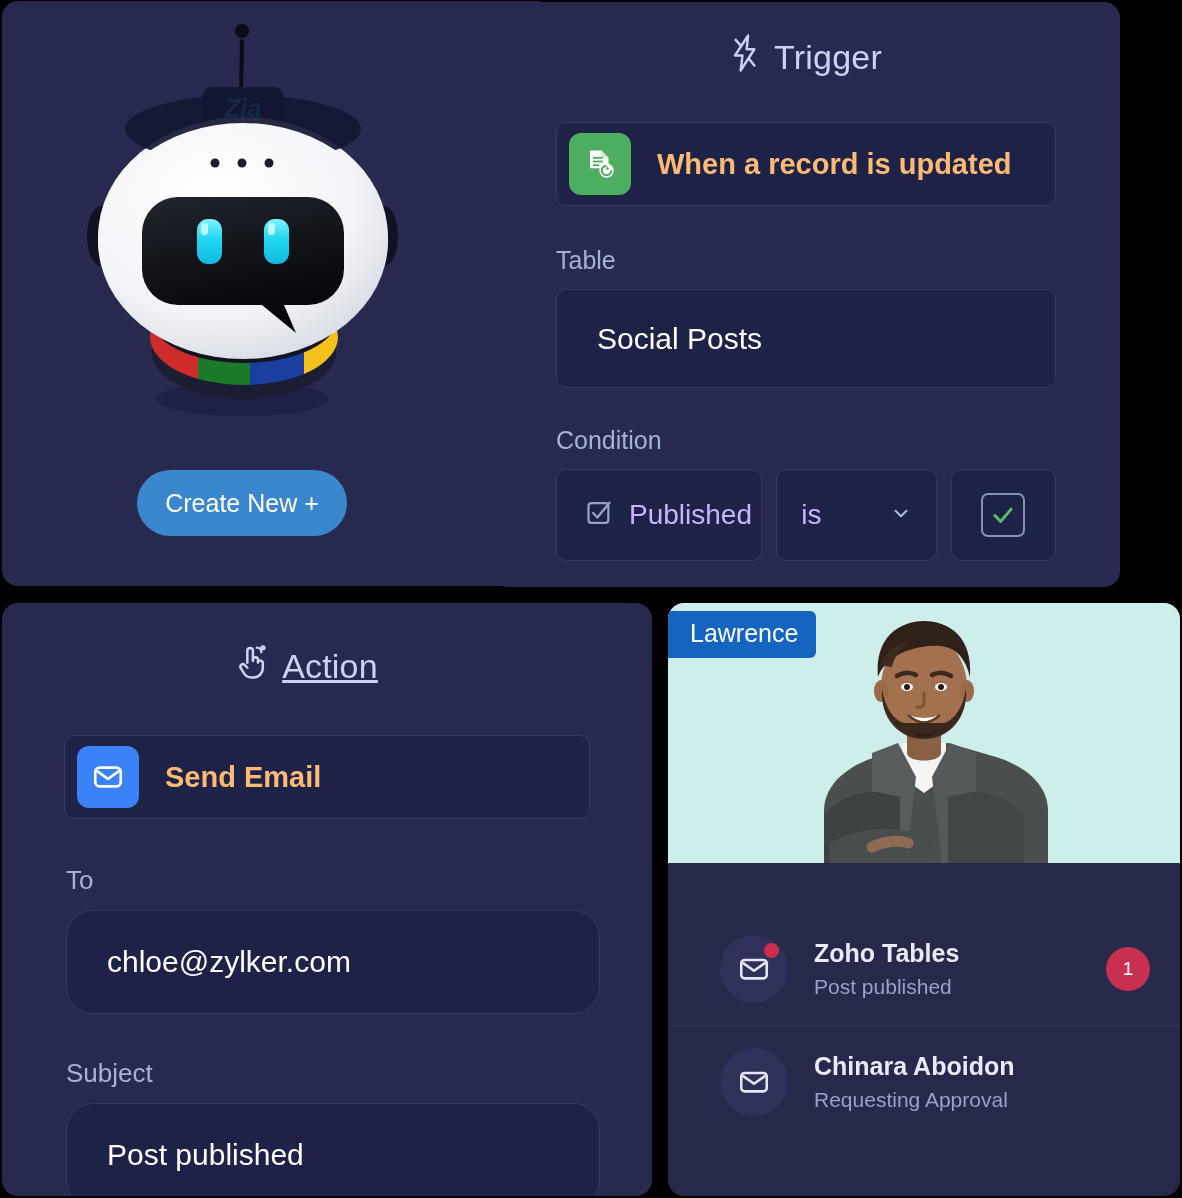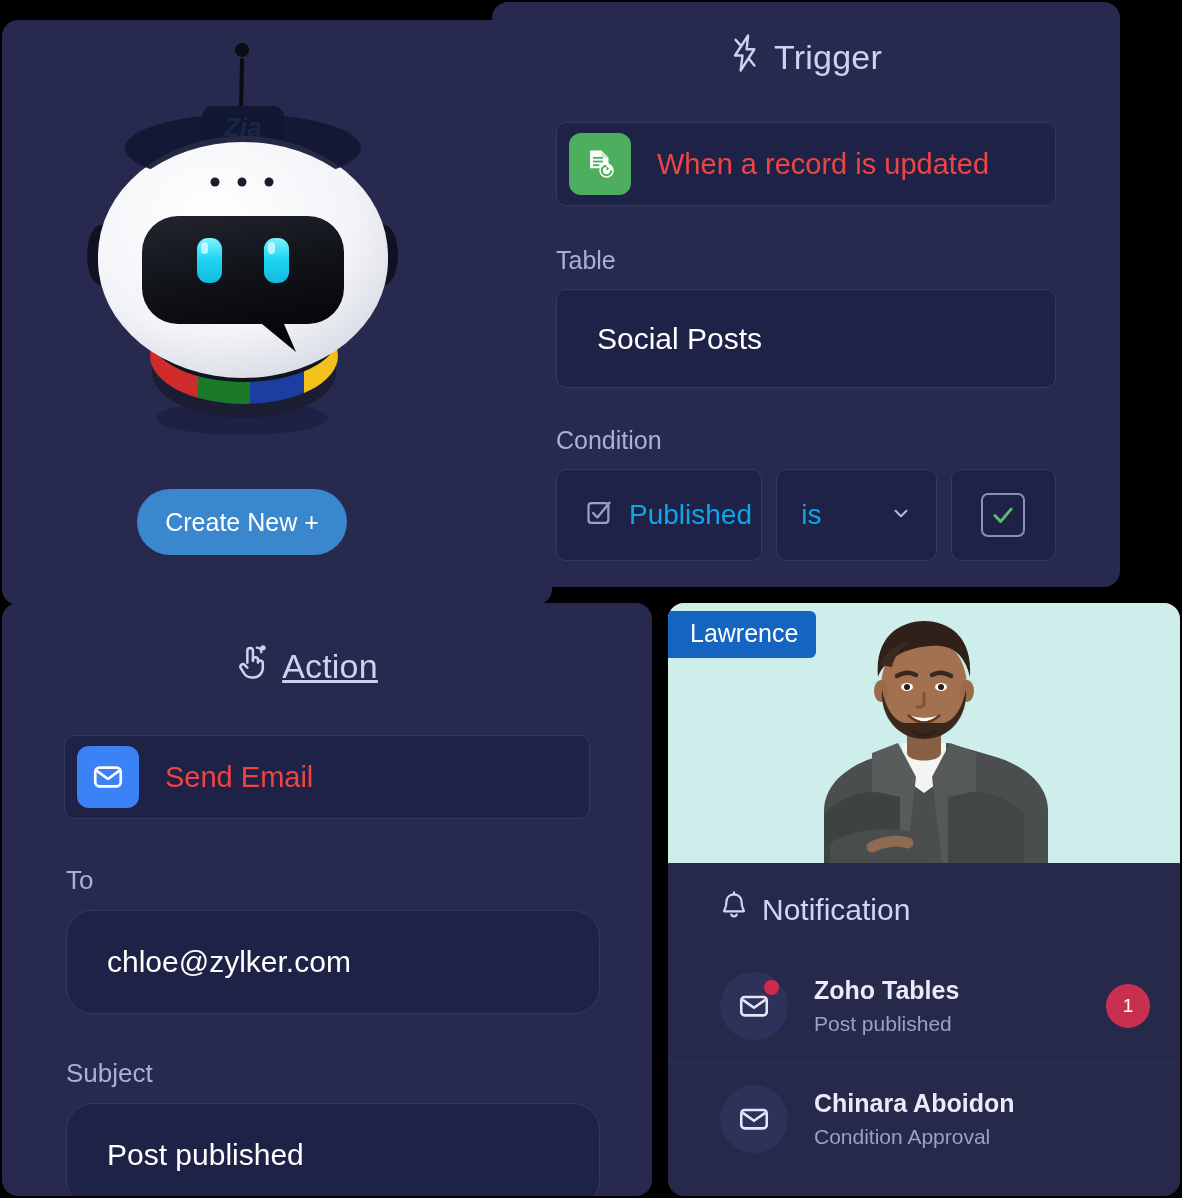--- a/index.html
+++ b/index.html
@@ -20,21 +20,21 @@
     background: #000000;
   }
 
   
   .panel {
     position: absolute;
     background: #272a4e;
     border-radius: 16px;
     overflow: hidden;
   }
-  #panel-zia      { left: 2px;   top: 20px;   width: 550px; height: 585px; }
+  #panel-zia      { left: 2px;   top: 1px;   width: 550px; height: 585px; }
   #panel-trigger  { left: 492px; top: 2px;   width: 628px; height: 585px; }
   #panel-action   { left: 2px;   top: 603px; width: 650px; height: 593px; }
   #panel-notif    { left: 668px; top: 603px; width: 512px; height: 593px; background:#262949; }
 
   
   .section-head {
     display: flex;
     align-items: center;
     justify-content: center;
     gap: 14px;
@@ -64,23 +64,24 @@
   }
   .chip-icon {
     width: 62px; height: 62px;
     border-radius: 12px;
     display: flex; align-items: center; justify-content: center;
     flex: 0 0 auto;
   }
   .chip-icon.green { background: #4cae5e; }
   .chip-icon.blue  { background: #3b82f6; }
   .chip-text {
-    color: #ef4444;
+    color: #fdba74;
     font-size: 29px;
     margin-left: 26px;
+    font-weight: bold;
   }
   .value-box {
     margin: 0 64px;
     background: #1e2246;
     border: 1px solid #343963;
     border-radius: 10px;
     height: 99px;
     display: flex;
     align-items: center;
     padding-left: 40px;
@@ -100,21 +101,21 @@
     border-radius: 10px;
     height: 92px;
     display: flex;
     align-items: center;
     box-sizing: border-box;
     gap: 21px;
   }
   .cond-field { width: 238px; padding-left: 28px; gap: 16px; }
   .cond-op    { width: 180px; padding: 0 24px; justify-content: space-between; }
   .cond-val   { width: 124px; justify-content: center; }
-  .cond-txt   { color: #0ea5e9; font-size: 28px; }
+  .cond-txt   { color: #c4b5fd; font-size: 28px; }
   .tickbox {
     width: 40px; height: 40px;
     border: 2px solid #8a90b8;
     border-radius: 7px;
     display: flex; align-items: center; justify-content: center;
   }
 
   
   #panel-action .head-wrap { margin-top: 40px; }
   #panel-action .field-label { margin-left: 64px; font-size: 26px; }
@@ -425,31 +426,20 @@
 
           <path d="M-42 86 c-2 28 16 50 42 50 c26 0 44 -22 42 -50
                    c-4 24 -16 34 -24 34 h-36 c-8 0 -20 -10 -24 -34 z" fill="#32221a" opacity="0.93"></path>
           <path d="M-18 108 q18 18 36 0 q-18 24 -36 0 z" fill="#a3714f" opacity="0.0"></path>
           <path d="M-14 126 q14 9 28 0 q-14 16 -28 0 z" fill="#2d1f18"></path>
         </g>
       </svg>
     </div>
 
     <div class="notif-body">
-      <div class="notif-head">
-        <span>
-          <svg width="28" height="30" viewBox="0 0 24 26">
-            <path d="M12 3 c-4.2 0 -6.6 3 -6.6 6.8 c0 5.2 -2 6.2 -2 7.8 h17.2
-                     c0 -1.6 -2 -2.6 -2 -7.8 C18.6 6 16.2 3 12 3 z" fill="none" stroke="#d2d6f2" stroke-width="1.9" stroke-linejoin="round"></path>
-            <path d="M9.6 20.4 a2.6 2.6 0 0 0 4.8 0" fill="none" stroke="#d2d6f2" stroke-width="1.9" stroke-linecap="round"></path>
-            <path d="M12 3 V1.2" stroke="#d2d6f2" stroke-width="1.9" stroke-linecap="round"></path>
-          </svg>
-        </span>
-        <span>Notification</span>
-      </div>
 
       <div class="notif-list">
 
         <div class="notif-item">
           <span class="avatar-circle">
             <svg width="34" height="34" viewBox="0 0 24 24">
               <rect x="3" y="5.6" width="18" height="13" rx="2.4" fill="none" stroke="#e4e7f7" stroke-width="1.8"></rect>
               <path d="M4.6 8 L12 13.2 L19.4 8" fill="none" stroke="#e4e7f7" stroke-width="1.8" stroke-linecap="round" stroke-linejoin="round"></path>
             </svg>
             <span class="unread-dot"></span>
@@ -463,21 +453,21 @@
 
         <div class="notif-item">
           <span class="avatar-circle">
             <svg width="34" height="34" viewBox="0 0 24 24">
               <rect x="3" y="5.6" width="18" height="13" rx="2.4" fill="none" stroke="#e4e7f7" stroke-width="1.8"></rect>
               <path d="M4.6 8 L12 13.2 L19.4 8" fill="none" stroke="#e4e7f7" stroke-width="1.8" stroke-linecap="round" stroke-linejoin="round"></path>
             </svg>
           </span>
           <span class="notif-texts">
             <span class="notif-title" style="display:block;">Chinara Aboidon</span>
-            <span class="notif-sub" style="display:block;">Condition Approval</span>
+            <span class="notif-sub" style="display:block;">Requesting Approval</span>
           </span>
         </div>
 
       </div>
     </div>
   </div>
 
 </div>
 
 </body></html>

